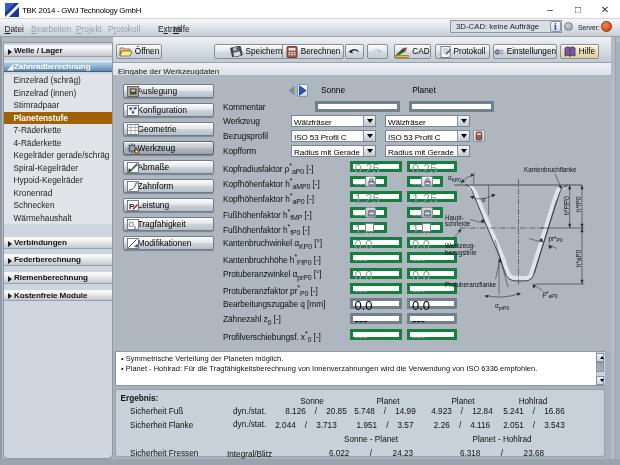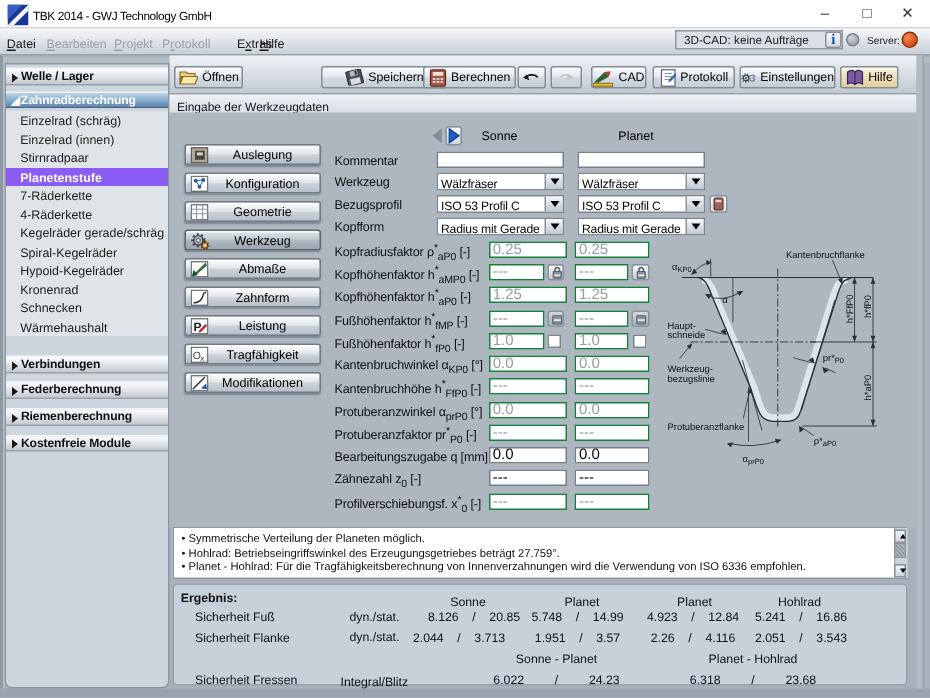--- a/index.html
+++ b/index.html
@@ -31,33 +31,33 @@
 
 
 #sidebar { position:absolute; left:3px; top:42px; width:110px; height:417px; border-radius:0 0 5px 5px; background:#cdd6de; border:1px solid #8d97a1; overflow:hidden; }
 #sidebar > div { position:absolute; left:0; width:108px; }
 .shead { position:absolute; font-weight:bold; height:11.5px; background:linear-gradient(#fdfdfe,#dfe2e6 55%,#c2c8ce); border-top:1px solid #f2f4f6; border-bottom:1px solid #98a1aa; font-size:8.1px; letter-spacing:-0.1px; color:#111; line-height:10.5px; padding-left:10px; }
 .shead .tri { position:absolute; left:3.5px; top:2.5px; width:0; height:0; border-left:4.5px solid #1a1a1a; border-top:3px solid transparent; border-bottom:3px solid transparent; }
 #zhead { background:linear-gradient(#b9d3e8,#8cb0d0 50%,#5d87b0); color:#fff; border-bottom:1px solid #44607e; }
 #zhead .tri2 { position:absolute; left:3px; top:2.5px; width:6.5px; height:6.5px; }
 .sitems { position:absolute; background:#e0e4e8; }
 .sitem { height:12.5px; font-size:8.3px; color:#1c1c1c; line-height:12.5px; padding-left:9.5px; white-space:nowrap; }
-.sitem.sel { background:#8b5cf6; color:#fff; font-weight:bold; }
+.sitem.sel { background:#a16207; color:#fff; font-weight:bold; }
 
 
 #crumb { position:absolute; left:113px; top:63px; width:498px; height:12px; background:linear-gradient(#eef1f4,#d9dee4); border-bottom:1px solid #9aa3ac; font-size:8px; color:#111; line-height:12px; padding-left:5px; padding-top:2.5px; height:13.5px !important; }
 #form { position:absolute; left:113px; top:75px; width:498px; height:277px; background:#aeb7c0; }
-.mbtn { position:absolute; left:122.5px; width:91px; height:13.5px; background:linear-gradient(#fdfdfe,#e3e7ea 45%,#ccd2d8 55%,#b7bfc8); border:1px solid #707c88; border-radius:2px; font-size:8.4px; color:#000; text-align:center; line-height:13px; padding-left:14px; box-shadow:0 1px 1px rgba(40,50,60,0.35), inset 0 1px 0 #fff;margin-top:12px; }
+.mbtn { position:absolute; left:122.5px; width:91px; height:13.5px; background:linear-gradient(#fdfdfe,#e3e7ea 45%,#ccd2d8 55%,#b7bfc8); border:1px solid #707c88; border-radius:2px; font-size:8.4px; color:#000; line-height:13px; padding-left:14px; box-shadow:0 1px 1px rgba(40,50,60,0.35), inset 0 1px 0 #fff; }
 .mbtn.active { background:linear-gradient(#dfe3e7,#c3cad1 45%,#aeb7c0 55%,#9aa5b0); border-color:#5a6672; }
 .mbtn svg { position:absolute; left:3.5px; top:0.5px; }
 
 .flabel { position:absolute; left:110px; font-size:8.4px; letter-spacing:-0.1px; color:#111; white-space:nowrap; }
 .flabel sup { font-size:7px; vertical-align:super; }
 .flabel sub { font-size:7px; vertical-align:sub; }
-.inp { position:absolute; height:11px; background:#fff; border:1px solid #15803d; font-size:10px; color:#939ca4; line-height:9.5px; padding:0 2px; }
+.inp { position:absolute; height:11px; background:#fff; border:3px solid #15803d; font-size:13px; color:#939ca4; line-height:9.5px; padding:0 2px;margin-left:24px; }
 .inp.en { color:#000; border-color:#72808c; }
 .wide { width:85px; }
 .num { width:52.5px; }
 .nums { width:37px; }
 .nump { width:50px; }
 .numps { width:36px; }
 .drop { position:absolute; width:85px; height:12px; background:#fff; border:1px solid #7a8690; font-size:8.1px; letter-spacing:-0.1px; color:#000; }
 .drop .txt { position:absolute; left:2px; top:1.5px; line-height:10px; }
 .drop .arr { position:absolute; right:0; top:0; width:12px; height:10px; background:linear-gradient(#f8f9fa,#d9dee3 50%,#c2c9d1); border-left:1px solid #8a939d; }
 .drop .arr:after { content:""; position:absolute; left:2.5px; top:3px; border-top:4.5px solid #000; border-left:3.5px solid transparent; border-right:3.5px solid transparent; }
@@ -439,21 +439,20 @@
     <line x1="59" y1="103" x2="59" y2="139.5" stroke="#2a2f35" stroke-width="0.55"></line>
     <path d="M45.5 140.5 Q62 144.5 80 138.5" fill="none" stroke="#2a2f35" stroke-width="0.6"></path>
     <path d="M44.5 140.8 l4.3 -1 -1.5 3.3 z" fill="#2a2f35"></path>
     <path d="M81 138.2 l-4.4 -0.7 1.3 3.4 z" fill="#2a2f35"></path>
     <text x="55" y="153">α<tspan font-size="5" dy="1.5">prP0</tspan></text>
   </g>
 </svg>
 
 <div id="notes">
   <div>• Symmetrische Verteilung der Planeten möglich.</div>
-  <div>• Hohlrad: Betriebseingriffswinkel des Erzeugungsgetriebes beträgt 27.759°.</div>
   <div>• Planet - Hohlrad: Für die Tragfähigkeitsberechnung von Innenverzahnungen wird die Verwendung von ISO 6336 empfohlen.</div>
 </div>
 <div id="nscroll"></div>
 <div class="sarr" id="sup" style="top:352.5px; left:596px;"></div>
 <div class="sarr" id="sdn" style="top:375.5px; left:596px;"></div>
 <div id="sthumb" style="top:362px; left:596px;"></div>
 
 <div id="results">
   <div class="r" style="left:4.5px; top:4px; font-weight:bold;">Ergebnis:</div>
   <div class="r ctr" style="left:196px; top:6.5px;">Sonne</div>

